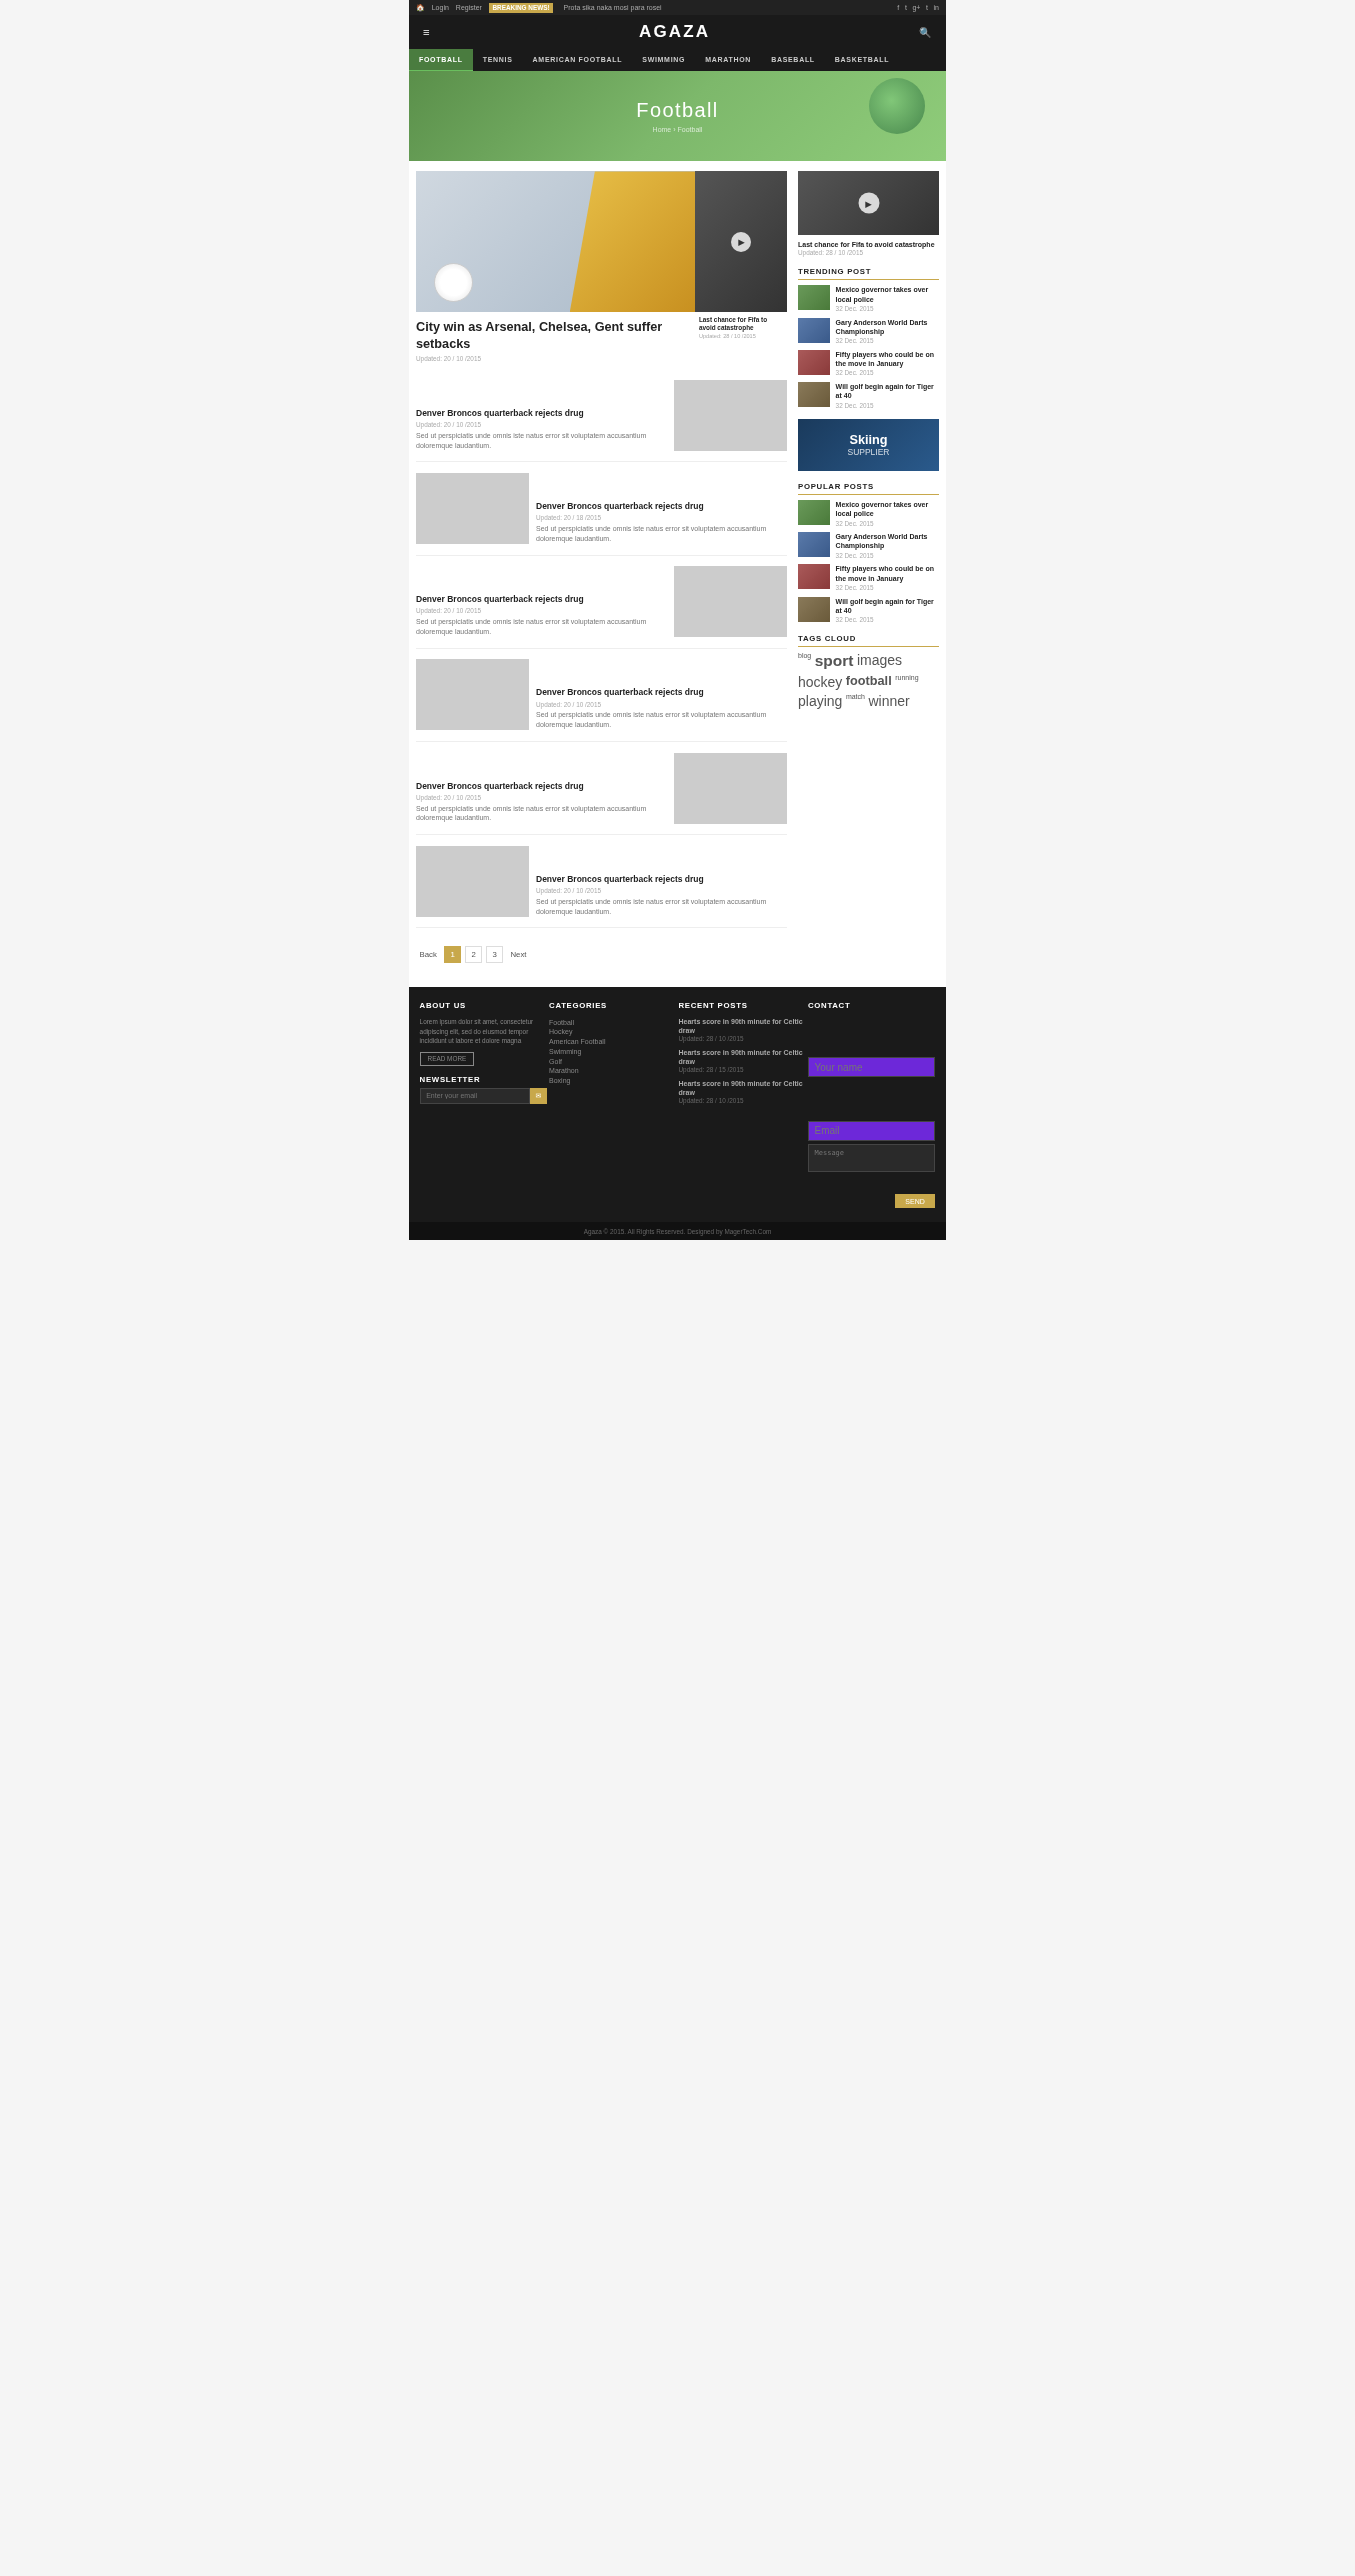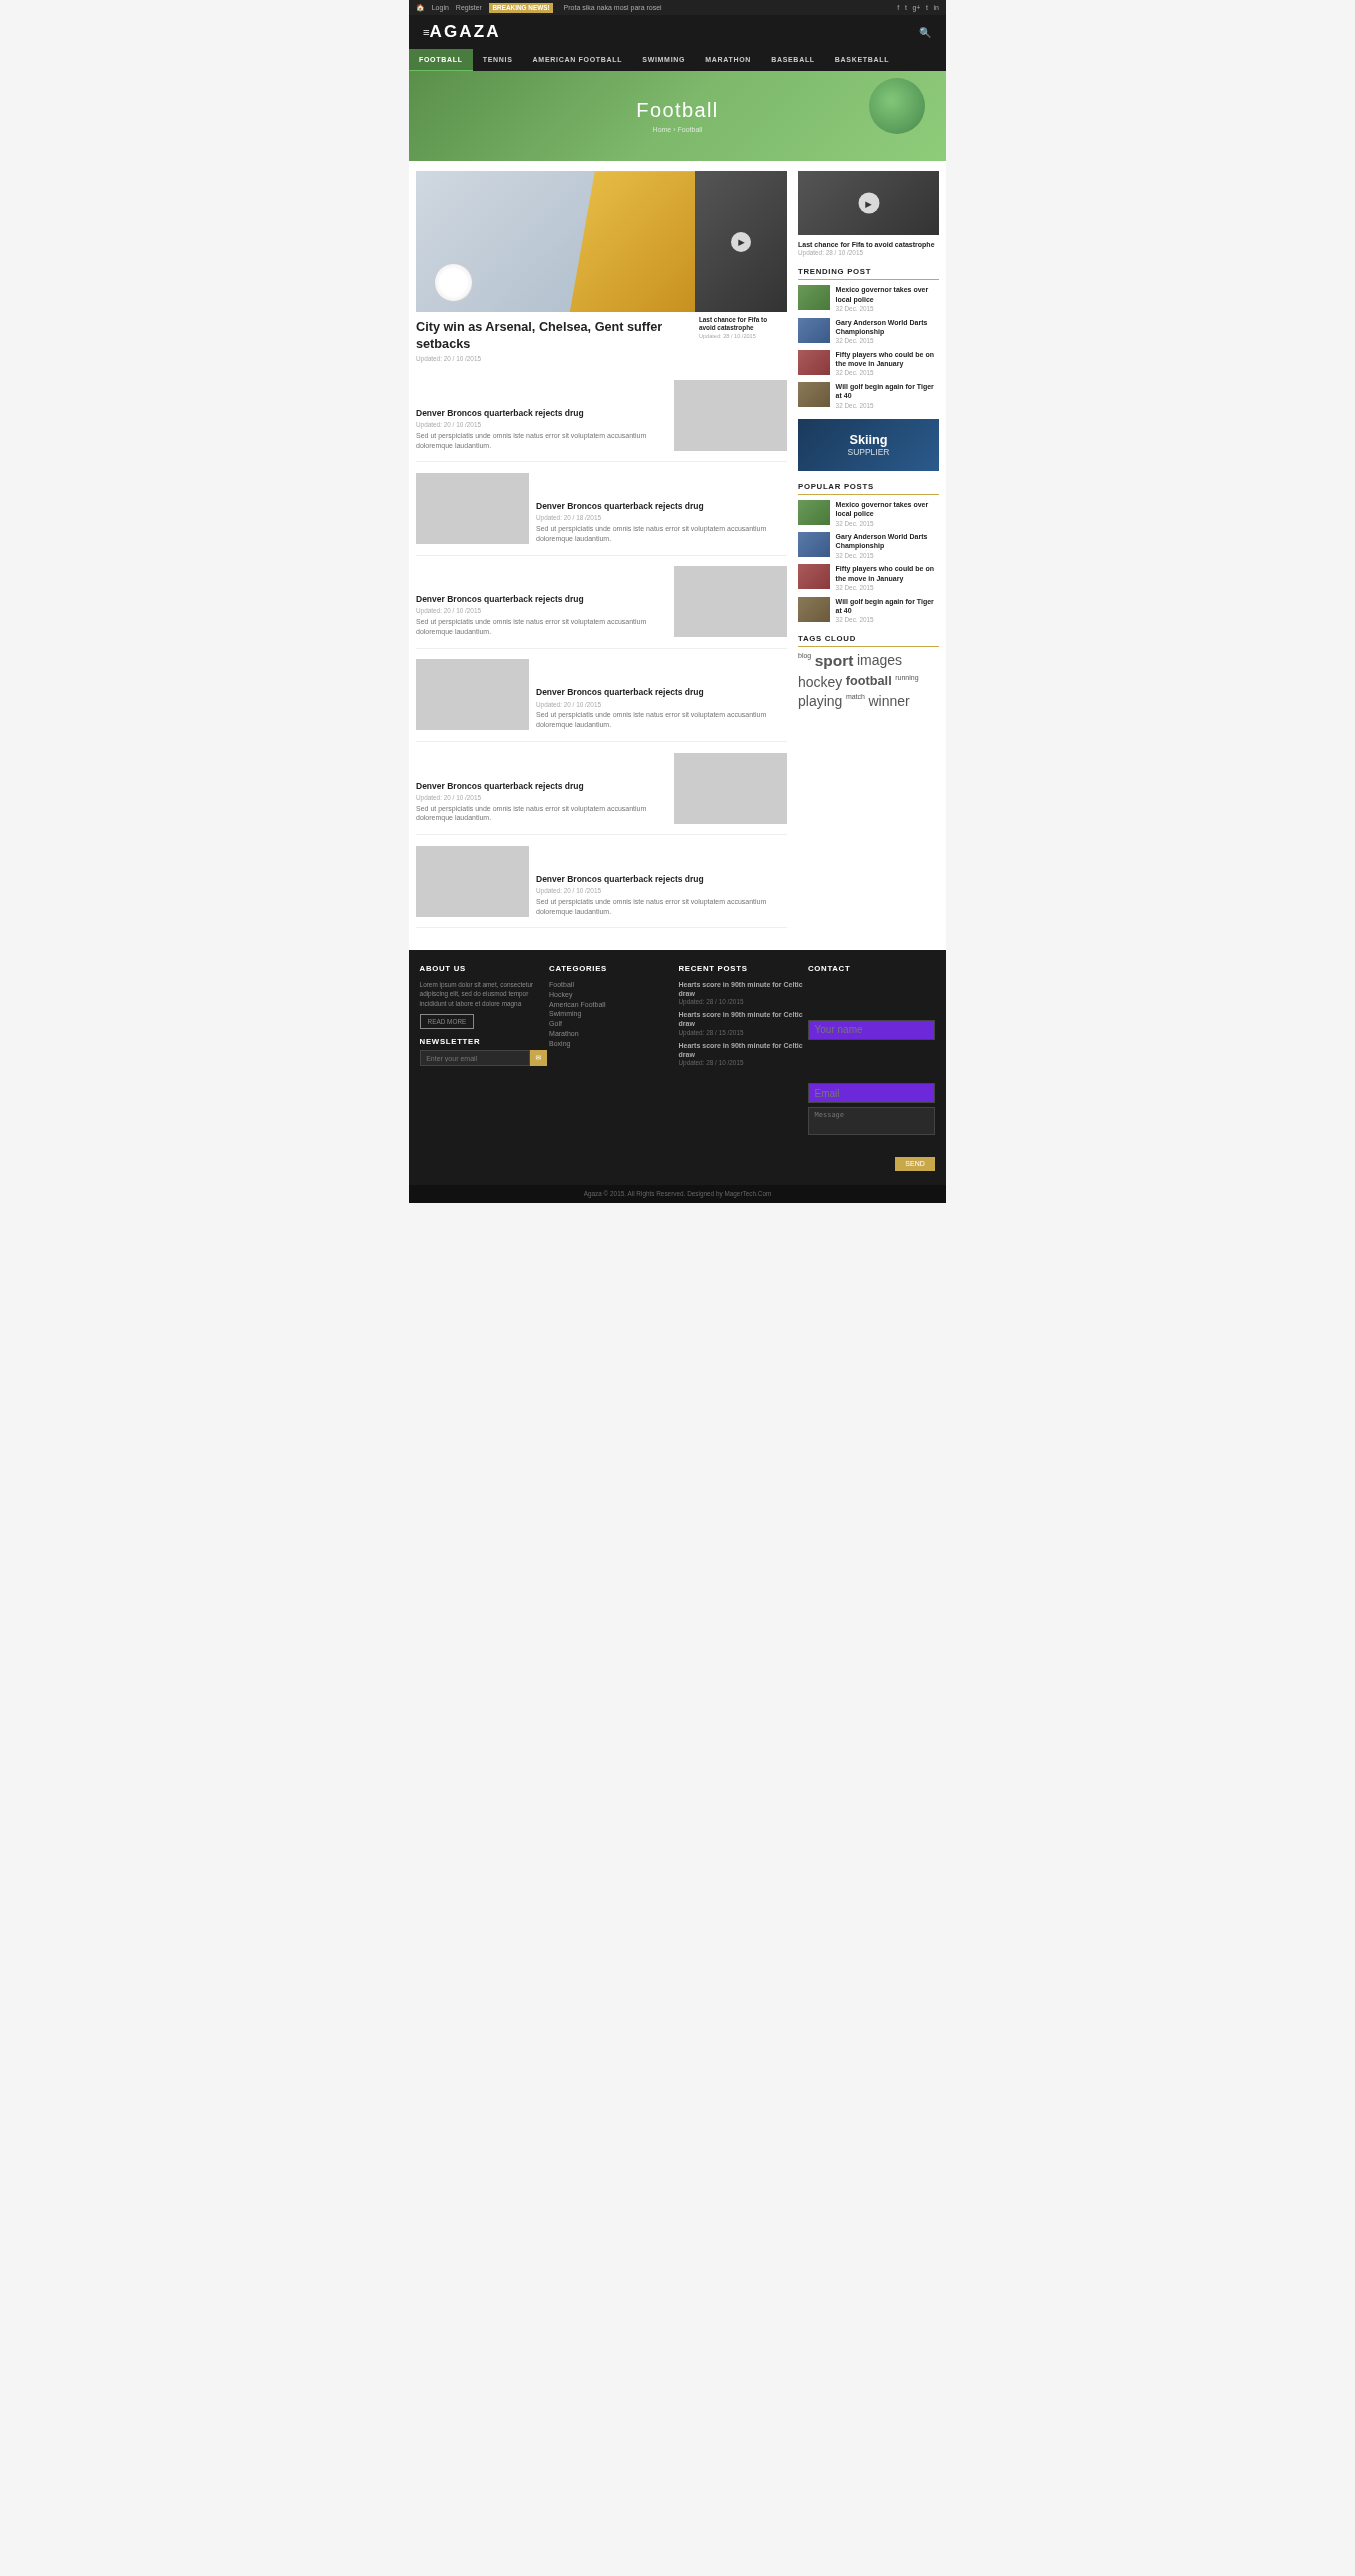--- a/index.html
+++ b/index.html
@@ -9,21 +9,21 @@
     .top-bar { background: #222; color: #aaa; font-size: 7px; padding: 2.8px 7px; display: flex; align-items: center; justify-content: space-between; }
     .top-bar-left { display: flex; gap: 7px; align-items: center; }
     .top-bar-left a { color: #aaa; text-decoration: none; }
     .breaking-news { background: #c8a84b; color: #fff; padding: 1.4px 3.5px; font-size: 6.4px; font-weight: bold; margin-right: 3.5px; }
     .top-bar-right { display: flex; gap: 5.6px; }
     .top-bar-right span { color: #aaa; cursor: pointer; }
 
     
     .header { background: #1a1a1a; padding: 7px 14px; display: flex; align-items: center; justify-content: space-between; }
     .hamburger { color: #fff; font-size: 11.3px; cursor: pointer; }
-    .site-title { color: #fff; font-size: 17px; font-weight: bold; letter-spacing: 2.1px; text-align: left; flex: 1; }
+    .site-title { color: #fff; font-size: 17px; font-weight: bold; letter-spacing: 2.1px; text-align: center; flex: 1; }
     .search-icon-header { color: #fff; font-size: 10px; cursor: pointer; }
 
     
     .nav { background: #1a1a1a; display: flex; }
     .nav-item { padding: 7px 10px; color: #ccc; font-size: 7px; cursor: pointer; text-transform: uppercase; font-weight: bold; letter-spacing: 0.7px; }
     .nav-item.active { background: #4a7c3f; color: #fff; border-bottom: 1.4px solid #6abf5e; }
 
     
     .hero { background: linear-gradient(135deg, #5a8f4a 0%, #7db86b 50%, #8fcc7a 100%); padding: 28px 14px; text-align: center; position: relative; min-height: 85px; overflow: hidden; }
     .hero-ball { position: absolute; right: 21px; top: 7px; width: 56px; height: 56px; border-radius: 50%; background: radial-gradient(circle at 40% 40%, #7ec87a, #2a6b3a); opacity: 0.7; }
@@ -256,20 +256,27 @@
 
     <div class="article-row">
       <div class="article-img img-green"></div>
       <div class="article-content">
         <h3>Denver Broncos quarterback rejects drug</h3>
         <div class="updated">Updated: 20 / 10 /2015</div>
         <p>Sed ut perspiciatis unde omnis iste natus error sit voluptatem accusantium doloremque laudantium.</p>
       </div>
     </div>
 
+    <div class="pagination">
+      <span class="back-btn">Back</span>
+      <span class="current">1</span>
+      <span>2</span>
+      <span>3</span>
+      <span class="next-btn">Next</span>
+    </div>
 
   </div>
 
   <div class="sidebar">
 
     <div class="sidebar-section">
       <div class="sidebar-video img-dark">
         <div style="position:absolute;top:0;left:0;right:0;bottom:0;background:linear-gradient(135deg,#555,#333)"></div>
         <div class="play-btn">▶</div>
       </div>

